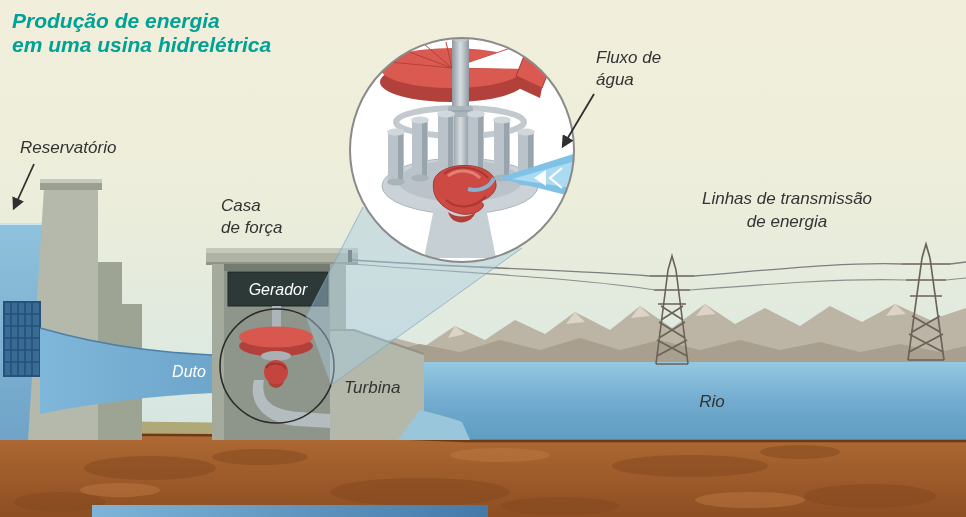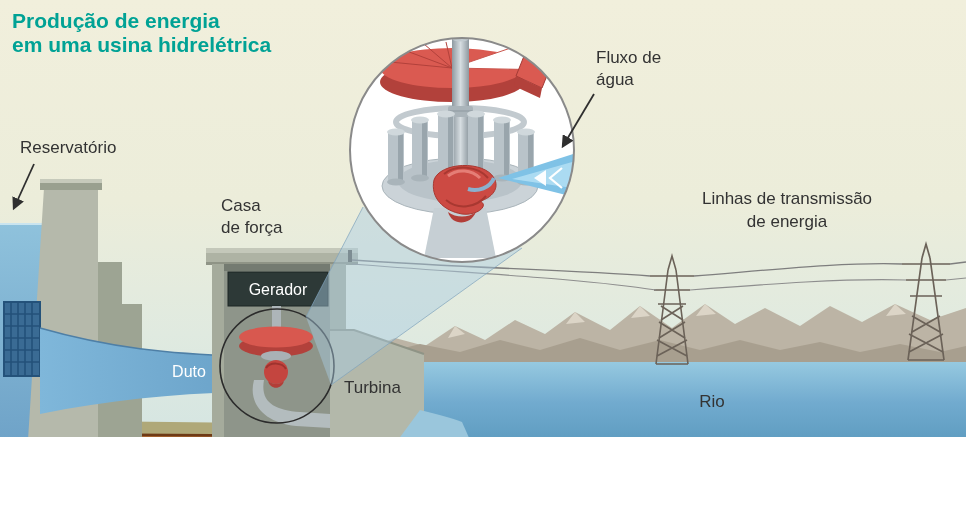--- a/index.html
+++ b/index.html
@@ -1,16 +1,16 @@
 <!DOCTYPE html>
 <html><head>
 <meta charset="utf-8">
 <style>
   html,body{margin:0;padding:0;background:#fff;}
-  .stage{position:relative;width:966px;height:437px;overflow:hidden;font-family:"Liberation Sans",sans-serif;}
+  .stage{position:relative;width:966px;height:517px;overflow:hidden;font-family:"Liberation Sans",sans-serif;font-style:italic;}
   .stage svg{position:absolute;left:0;top:0;}
   .t-title{font-family:"Liberation Sans",sans-serif;font-size:21px;font-weight:bold;fill:#00A295;}
   .t-label{font-family:"Liberation Sans",sans-serif;font-size:17px;fill:#333333;}
   .t-label-w{font-family:"Liberation Sans",sans-serif;font-size:16px;fill:#ffffff;}
   .mid{text-anchor:middle;}
 </style>
 </head>
 <body>
 
 <div class="stage">

